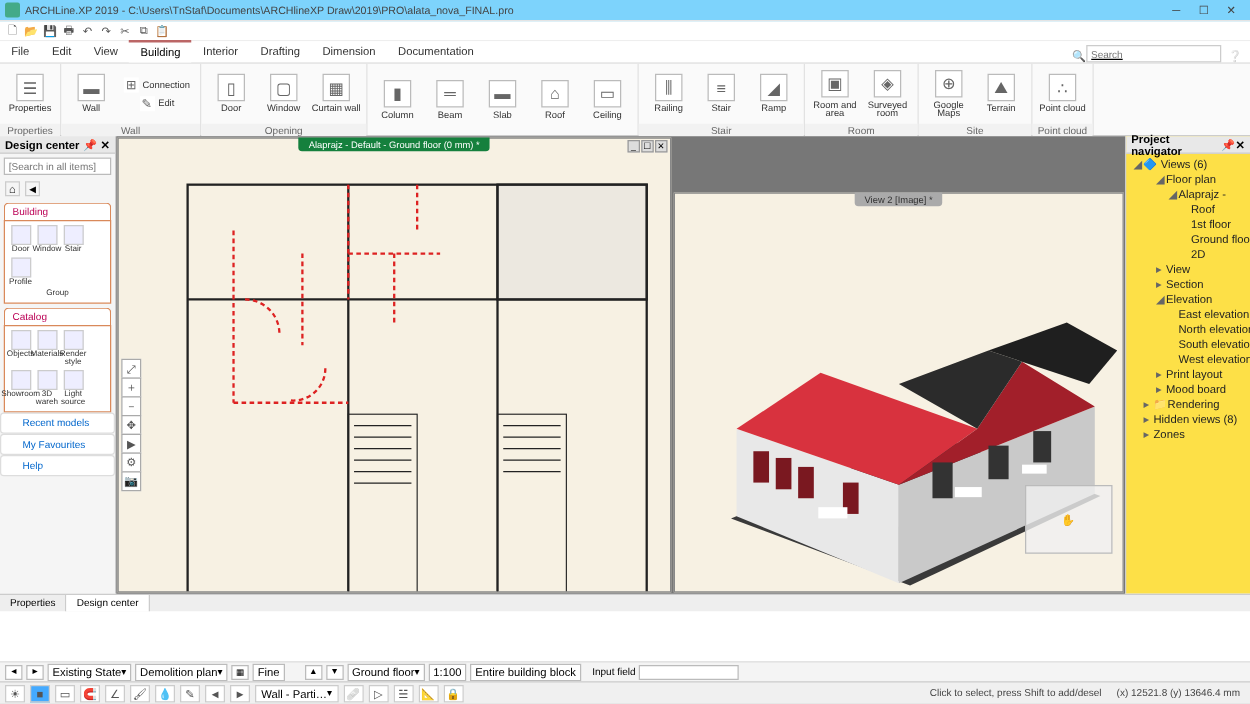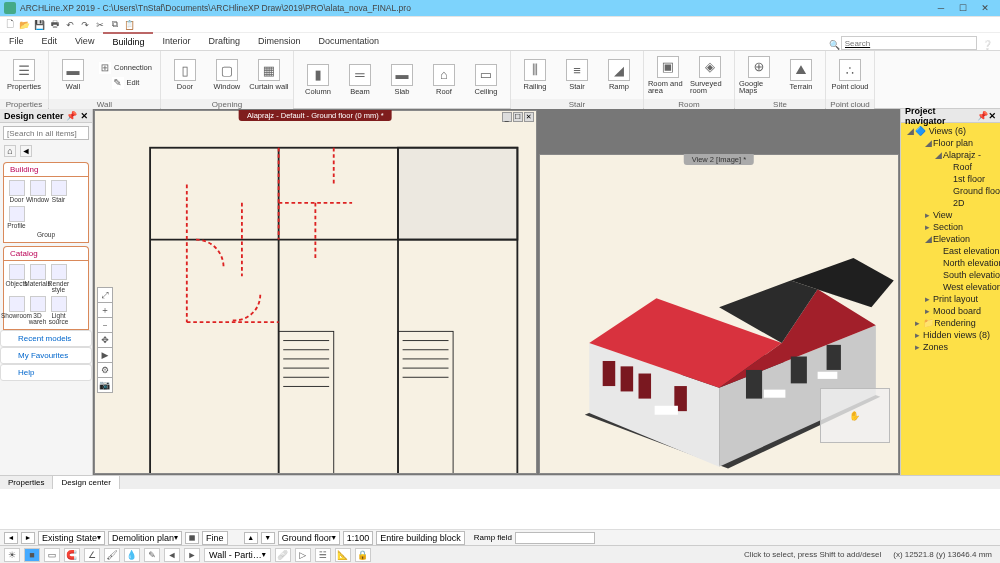--- a/index.html
+++ b/index.html
@@ -13,32 +13,32 @@
 
 
 .qat { height: 16px; display: flex; align-items: center; gap: 3px; padding: 0 4px; border-bottom: 1px solid #eee; }
 .qat span { width: 12px; height: 12px; display: inline-flex; align-items: center; justify-content: center; color: #555; }
 
 
 .menubar { height: 18px; display: flex; align-items: flex-end; border-bottom: 1px solid #d8d8d8; background: #fff; }
 .menubar .mitem { padding: 0 9px; height: 18px; display: flex; align-items: center; color: #333; }
 .menubar .mitem.active { background: #fff; border-top: 2px solid #b66; color: #000; }
 .menubar .spacer { flex: 1; }
-.menubar .search { width: 136px; height: 14px; border: 1px solid #ccc; font-size: 8px; padding: 0 3px; text-decoration: underline; }
+.menubar .search { width: 108px; height: 14px; border: 1px solid #ccc; font-size: 8px; padding: 0 3px; text-decoration: underline; }
 
 
 .ribbon { height: 58px; display: flex; background: #fafafa; border-bottom: 1px solid #ccc; }
 .ribbon-group { border-right: 1px solid #e2e2e2; display: flex; flex-direction: column; }
 .ribbon-group .items { flex: 1; display: flex; align-items: center; padding: 2px 4px; gap: 2px; }
 .ribbon-group .label { text-align: center; font-size: 8px; color: #666; padding: 1px 0; background: #f2f2f2; }
 .rbtn { display: flex; flex-direction: column; align-items: center; justify-content: center; width: 40px; height: 44px; gap: 2px; }
 .rbtn.small { flex-direction: row; width: auto; height: 14px; padding: 0 4px; gap: 3px; }
 .rbtn .ico { width: 22px; height: 22px; display: flex; align-items: center; justify-content: center; border: 1px solid #bbb; background: #fff; font-size: 13px; color: #666; }
 .rbtn.small .ico { width: 12px; height: 12px; border: none; font-size: 10px; }
-.rbtn .lbl { font-size: 7.5px; line-height: 1; color: #333; }
+.rbtn .lbl { font-size: 7.5px; text-align: center; line-height: 1; color: #333; }
 
 
 .main { flex: 1; display: flex; min-height: 0; }
 .left-panel { width: 93px; background: #f5f5f5; border-right: 1px solid #ccc; display: flex; flex-direction: column; }
 .panel-header { height: 14px; background: #e8e8e8; border-bottom: 1px solid #ccc; display: flex; align-items: center; padding: 0 4px; font-size: 8px; font-weight: bold; }
 .panel-header .x { margin-left: auto; }
 .left-panel input.search { margin: 3px; width: calc(100% - 6px); height: 14px; border: 1px solid #bbb; font-size: 8px; padding: 0 3px; }
 .left-panel .home-row { padding: 2px 4px; display: flex; gap: 4px; }
 .left-panel .home-row span { width: 12px; height: 12px; border: 1px solid #ccc; display: inline-flex; align-items: center; justify-content: center; }
 .cat-tab { background: #fff; border: 1px solid #d9895a; border-bottom: none; border-radius: 4px 4px 0 0; padding: 2px 6px; margin: 3px 3px 0 3px; font-size: 8px; color: #b05; display: inline-block; }
@@ -46,21 +46,21 @@
 .cat-item { width: 19px; display: flex; flex-direction: column; align-items: center; }
 .cat-item .ci-ico { width: 16px; height: 16px; border: 1px solid #ccc; background: #eef; }
 .cat-item .ci-lbl { font-size: 6.5px; text-align: center; line-height: 1; color: #333; margin-top: 1px; }
 .link-row { padding: 3px 17px; font-size: 8px; color: #06c; border: 1px solid #ddd; margin: 0; border-radius: 3px; background: #fff; }
 
 .workspace { flex: 1; background: #777; display: flex; flex-direction: column; min-width: 0; position: relative; }
 .views { flex: 1; display: flex; gap: 2px; padding: 1px; min-height: 0; }
 .view { background: #f7f1e3; border: 1px solid #888; display: flex; flex-direction: column; position: relative; }
 .view.left { flex: 0 0 55%; }
 .view.right { flex: 1; margin-top: 44px; }
-.view-title { position: absolute; top: -1px; left: 50%; transform: translateX(-50%); background: #7f1d1d; color: #fff; font-size: 7.5px; padding: 1px 8px; border-radius: 0 0 3px 3px; }
+.view-title { position: absolute; top: -1px; left: 50%; transform: translateX(-50%); background: #15803d; color: #fff; font-size: 7.5px; padding: 1px 8px; border-radius: 0 0 3px 3px; }
 .view-title.gray { background: #aaa; color: #333; }
 .view-ctrl { position: absolute; top: 1px; right: 2px; display: flex; gap: 1px; }
 .view-ctrl span { width: 10px; height: 10px; background: #ddd; border: 1px solid #999; font-size: 7px; display: flex; align-items: center; justify-content: center; }
 .view-body { flex: 1; position: relative; overflow: hidden; }
 .view-tools-left { position: absolute; left: 2px; bottom: 80px; display: flex; flex-direction: column; gap: 0; }
 .view-tools-left span { width: 16px; height: 16px; background: #fff; border: 1px solid #aaa; margin-top: -1px; display: flex; align-items: center; justify-content: center; font-size: 9px; color: #555; }
 
 
 .floorplan, .render3d { position: absolute; inset: 0; }
 
@@ -460,21 +460,21 @@
   <span style="flex:0 0 10px"></span>
   <span class="cbtn">▲</span>
   <span class="cbtn">▼</span>
   <div class="csel"><span>Ground floor</span> ▾</div>
   <div class="csel">
       <span>1:100</span>
     </div>
   <div class="csel">
       <span>Entire building block</span>
     </div>
-  <span style="font-size:8px;margin-left:6px">Ramp field</span>
+  <span style="font-size:8px;margin-left:6px">Input field</span>
   <input class="cinput" style="width: 80px;">
 </div>
 
 <div class="statusbar">
   <span class="sbtn">☀</span>
   <span class="sbtn" style="background:#4af">■</span>
   <span class="sbtn">▭</span>
   <span class="sbtn">🧲</span>
   <span class="sbtn">∠</span>
   <span class="sbtn">🖌</span>

